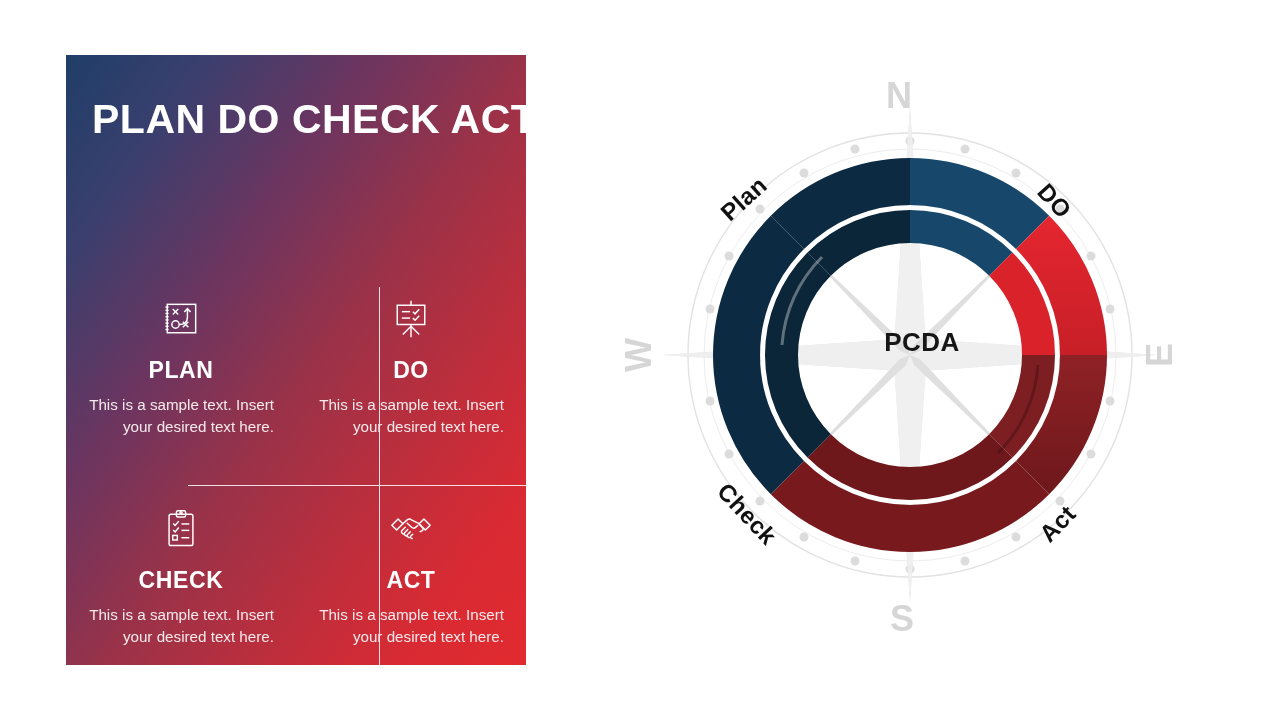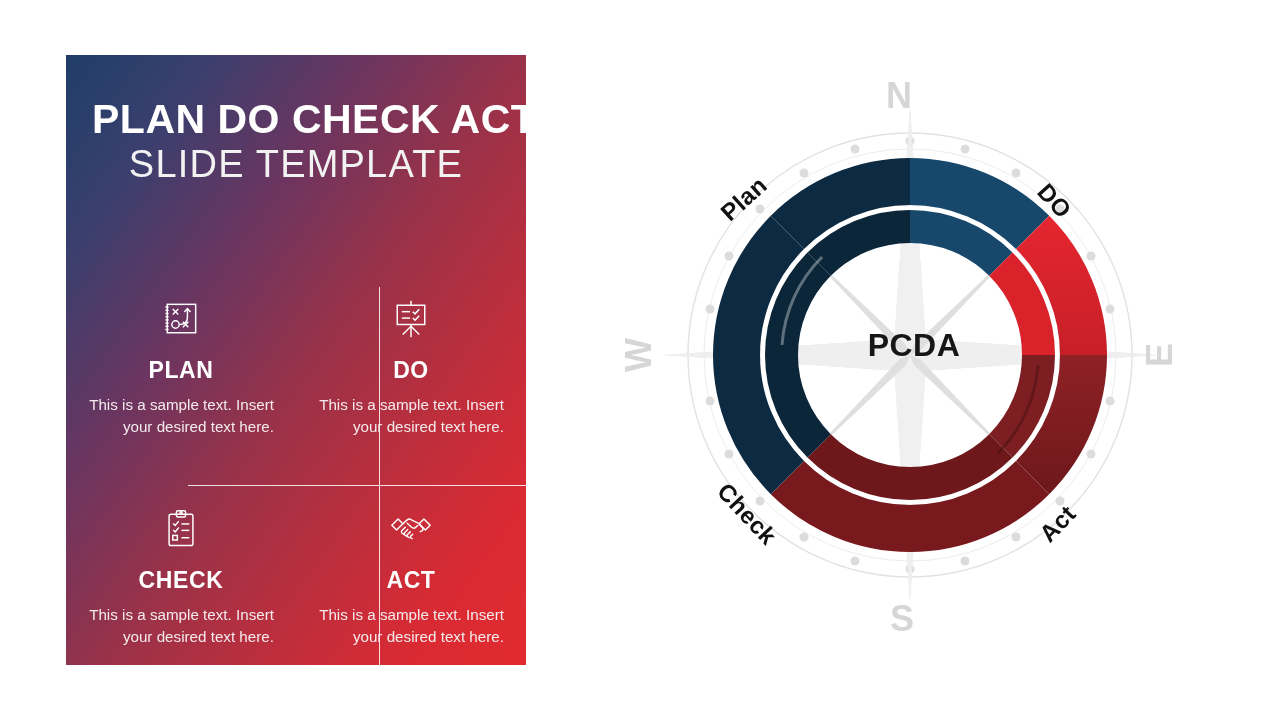--- a/index.html
+++ b/index.html
@@ -136,37 +136,36 @@
     white-space:nowrap;
     user-select:none;
   }
   #label-plan  { left:108px; top:140px; transform:rotate(-42deg); transform-origin:center; }
   #label-do    { left:426px; top:142px; transform:rotate(48deg);  transform-origin:center; }
   #label-check { left:100px; top:455px; transform:rotate(47deg);  transform-origin:center; }
   #label-act   { left:428px; top:465px; transform:rotate(-46deg); transform-origin:center; }
 
   #center-text{
     position:absolute;
-    left:4px; top:282px; width:600px;
+    left:12px; top:282px; width:600px;
     text-align:center;
-    font-size:32px;
+    font-size:26px;
     font-weight:bold;
     color:#161616;
     letter-spacing:.5px;
     user-select:none;
   }
 </style>
 </head>
 <body>
 
 <div id="left-card">
 
   <div id="card-title-block">
     <div id="title-line1">PLAN DO CHECK ACT</div>
-    <div id="title-line2">SLIDE TEMPLATE</div>
   </div>
 
   <div class="divider-v"></div>
   <div class="divider-h"></div>
 
   <div id="quadrants">
 
     <div class="quad">
       <div class="quad-icon">
         <svg width="44" height="44" viewBox="0 0 48 48" fill="none" stroke="#ffffff" stroke-width="1.6">

